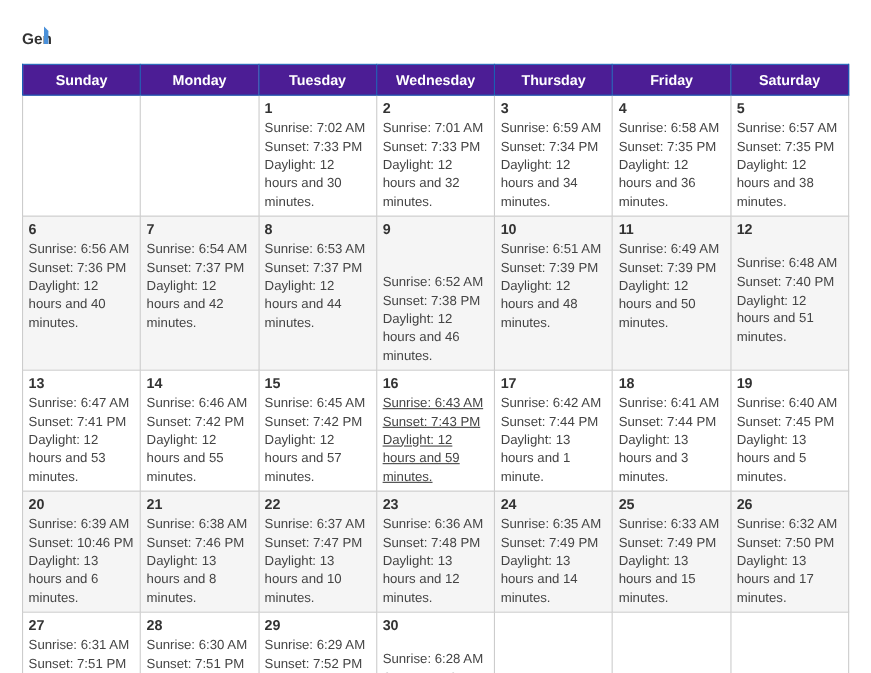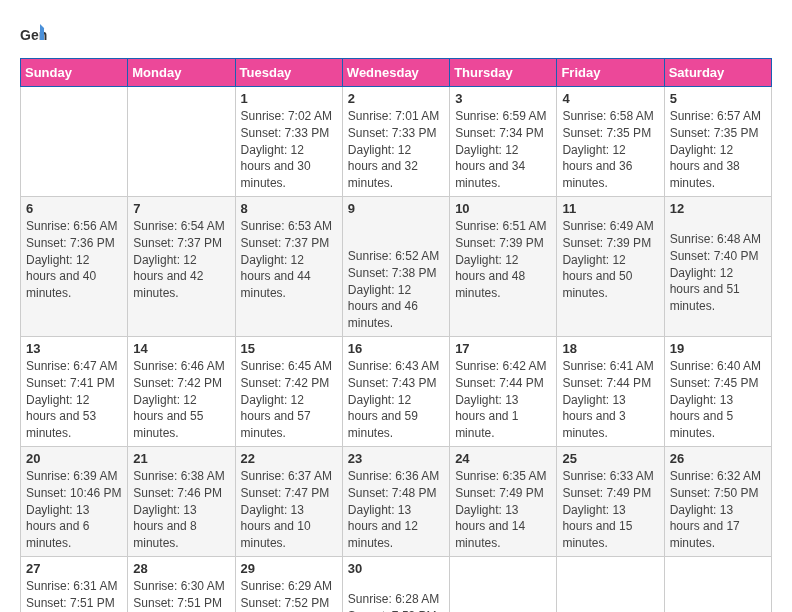--- a/index.html
+++ b/index.html
@@ -46,24 +46,24 @@
     .subtitle {
       font-size: 16px;
       color: #333;
     }
     .calendar {
       width: 100%;
       border-collapse: collapse;
       font-size: 11px;
     }
     .calendar thead tr th {
-      background-color: #ec4899;
+      background-color: #4c1d95;
       color: #fff;
       padding: 6px 4px;
-      text-align: left;
+      text-align: center;
       font-size: 13px;
       font-weight: bold;
       border: 1px solid #1a5fb4;
     }
     .calendar tbody tr td {
       border: 1px solid #ccc;
       vertical-align: top;
       padding: 4px 5px;
       width: 107px;
       min-height: 80px;
@@ -214,21 +214,21 @@
 Daylight: 12 hours and 55 minutes.</div>
         </td>
         <td>
           <div class="day-number">15</div>
           <div class="day-info" style="white-space: pre-line;">Sunrise: 6:45 AM
 Sunset: 7:42 PM
 Daylight: 12 hours and 57 minutes.</div>
         </td>
         <td>
           <div class="day-number">16</div>
-          <div class="day-info" style="white-space: pre-line;">Sunrise: 6:43 AM
+          <div class="day-info" style="white-space: pre-line; text-decoration: underline;">Sunrise: 6:43 AM
 Sunset: 7:43 PM
 Daylight: 12 hours and 59 minutes.</div>
         </td>
         <td>
           <div class="day-number">17</div>
           <div class="day-info" style="white-space: pre-line;">Sunrise: 6:42 AM
 Sunset: 7:44 PM
 Daylight: 13 hours and 1 minute.</div>
         </td>
         <td>

